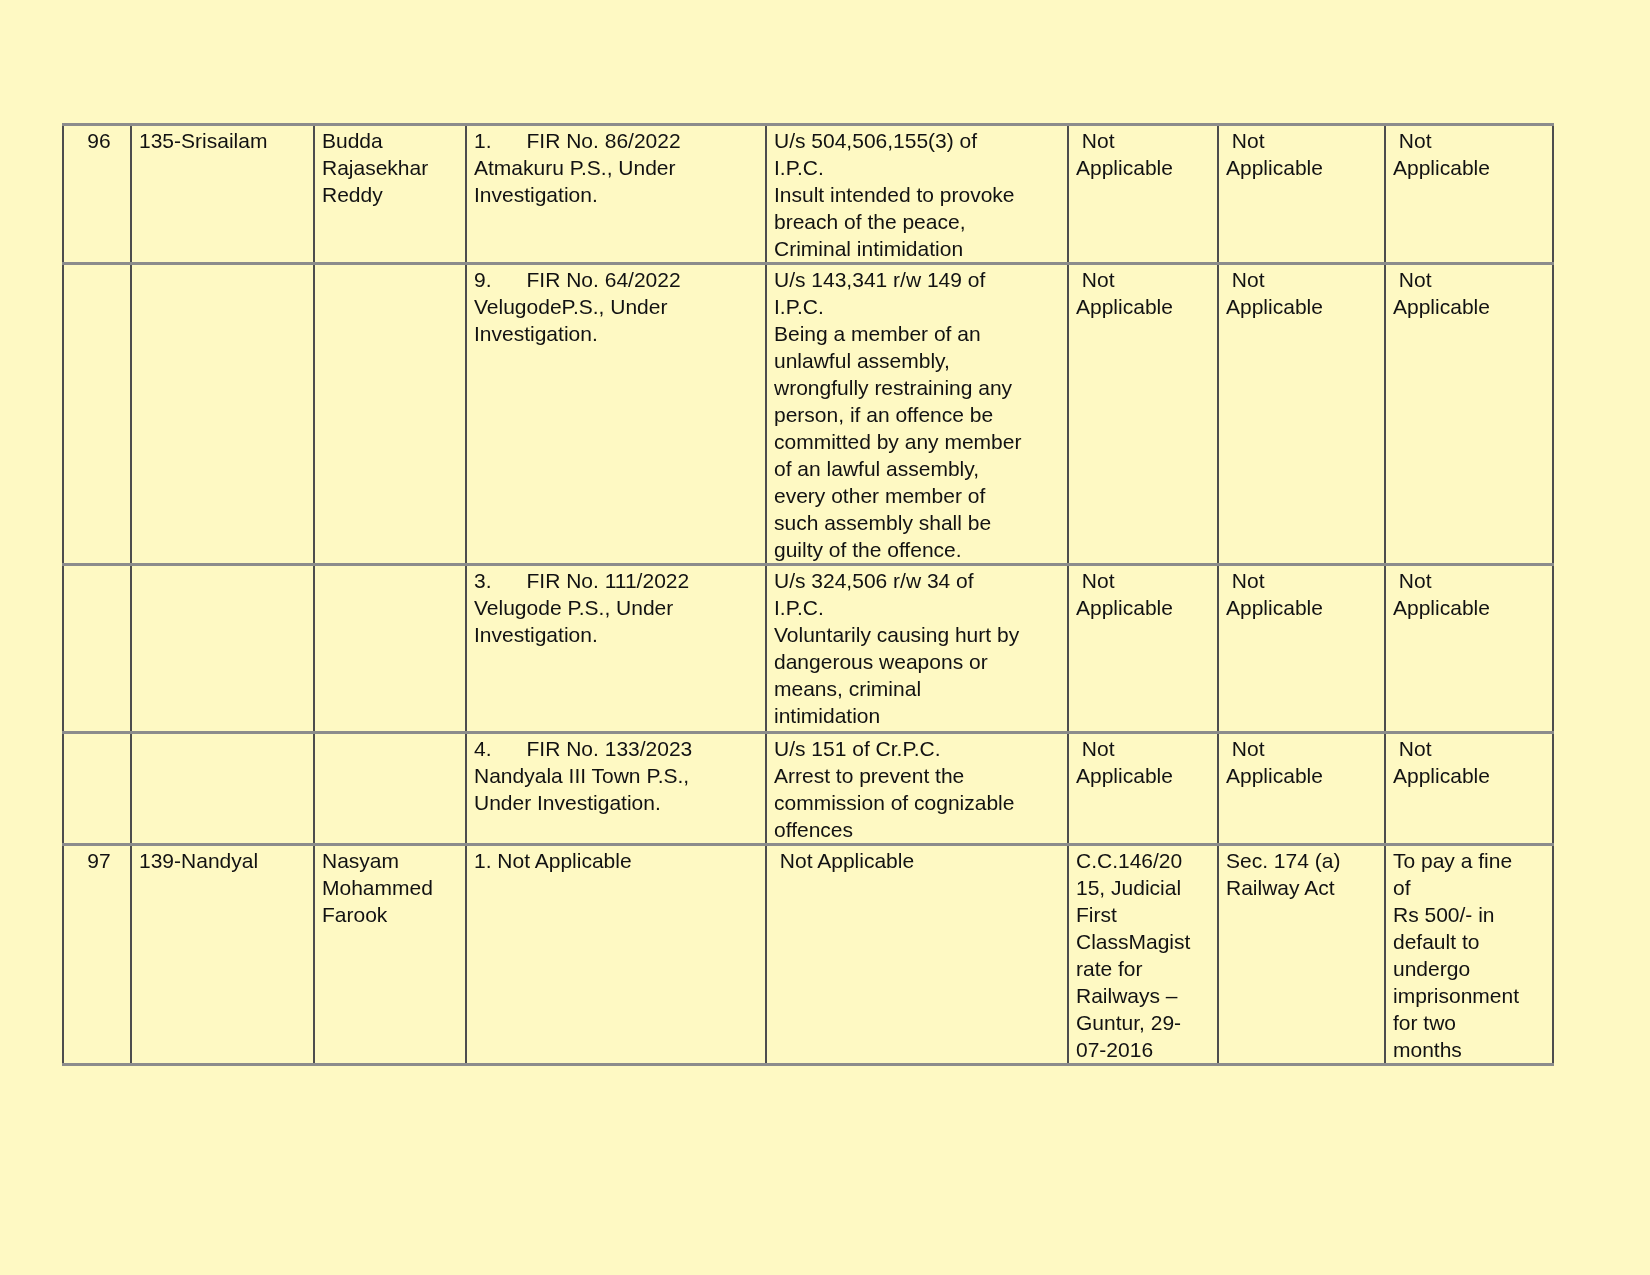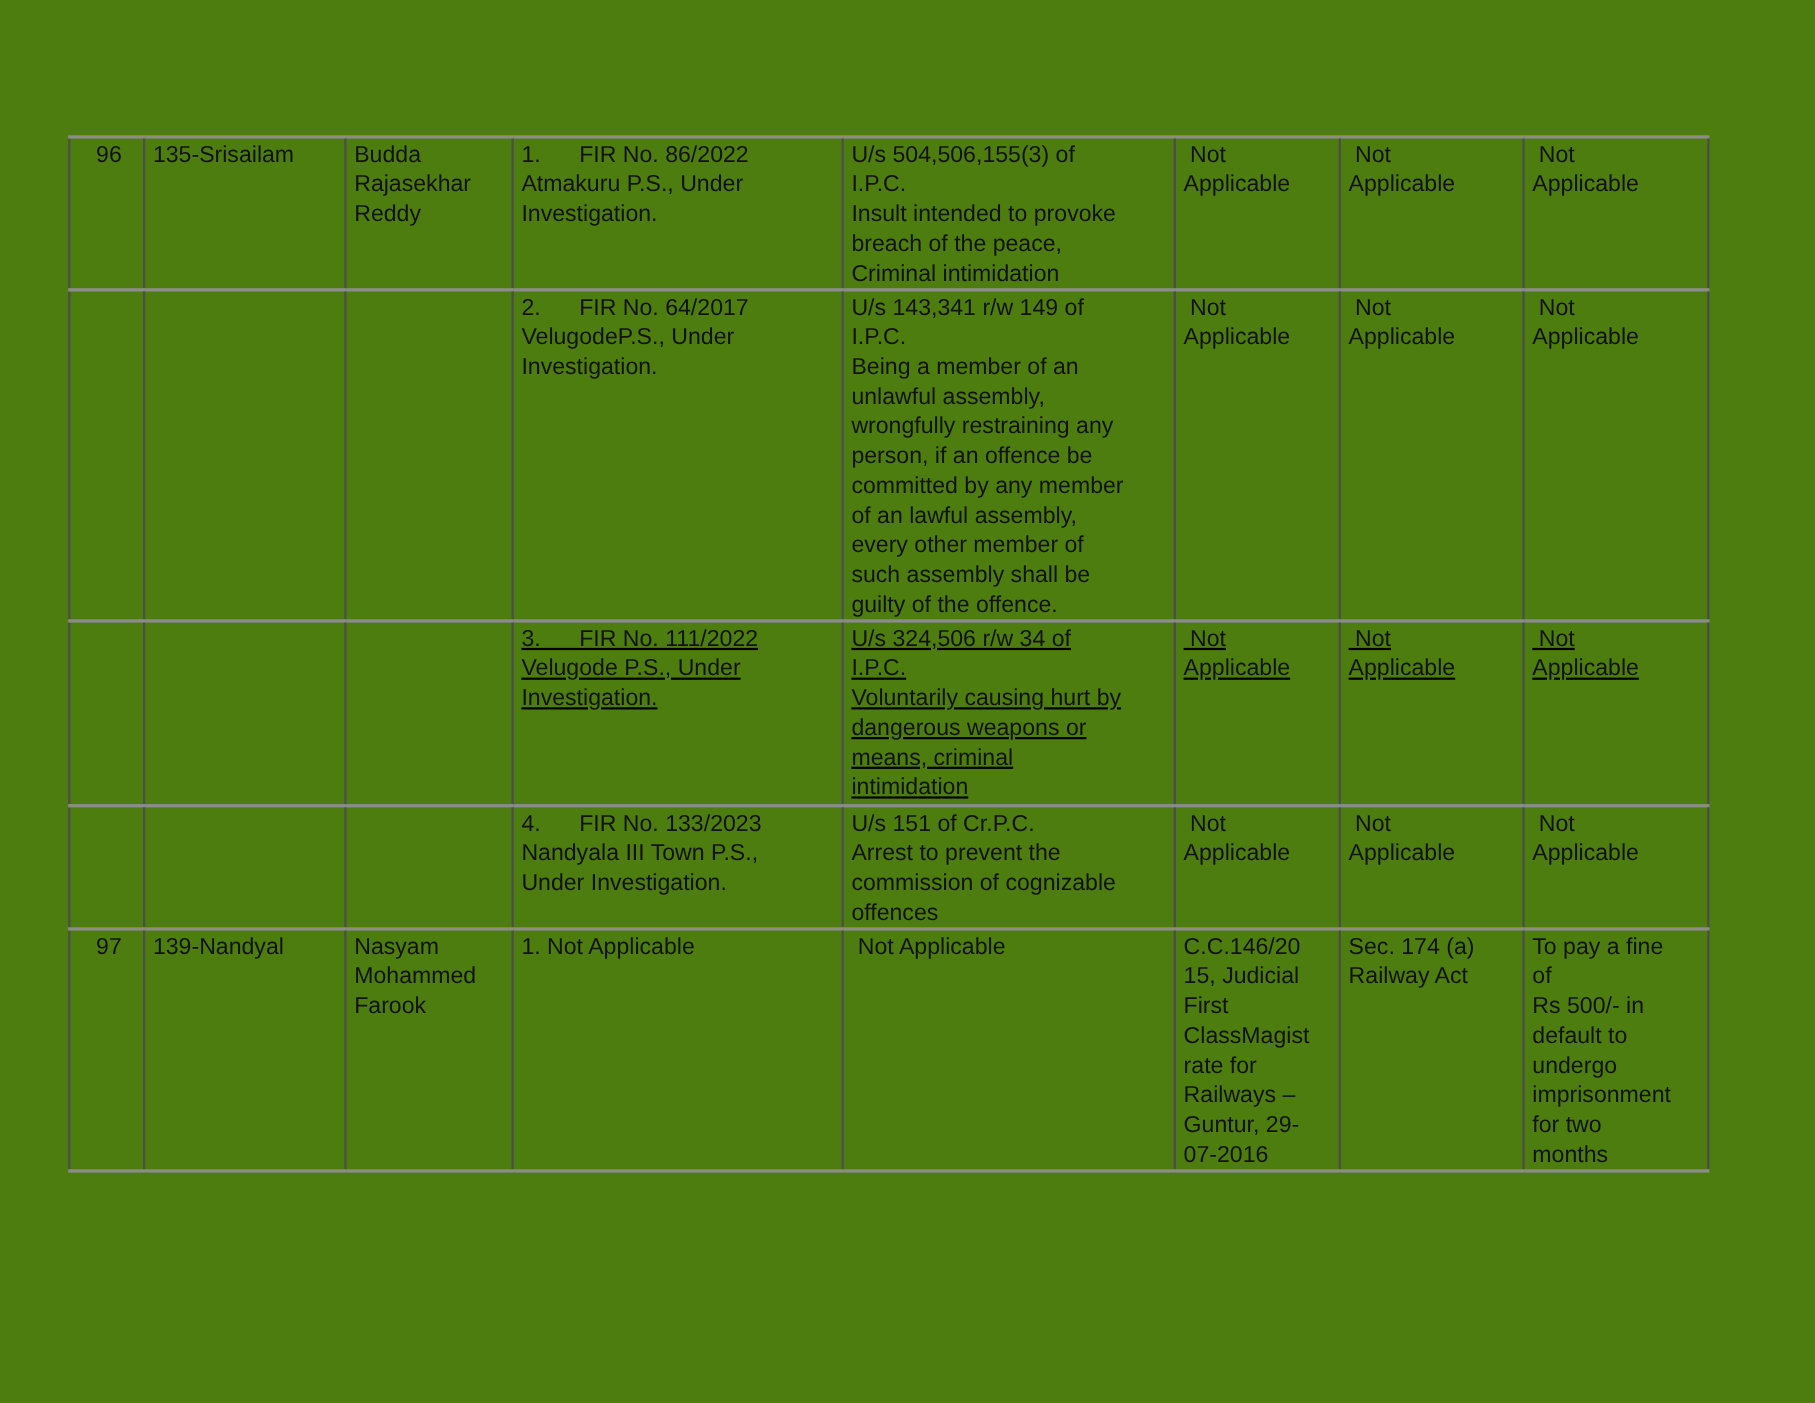--- a/index.html
+++ b/index.html
@@ -4,21 +4,21 @@
 <style>
   html, body {
     margin: 0;
     padding: 0;
     background: #ffffff;
   }
   .page {
     position: relative;
     width: 1650px;
     height: 1275px;
-    background: #4d7c0f;
+    background: #fef9c3;
     overflow: hidden;
     font-family: "Liberation Sans", "DejaVu Sans", sans-serif;
   }
   table.case-table {
     position: absolute;
     left: 62px;
     top: 123px;
     width: 1490px;
     table-layout: fixed;
     border-collapse: collapse;
@@ -32,21 +32,21 @@
     white-space: pre-wrap;
     overflow: hidden;
     border-left: 2px solid #4d4d4d;
     border-right: 2px solid #4d4d4d;
     border-top: 3px solid #8c8c8c;
     border-bottom: 3px solid #8c8c8c;
   }
   td.serial { text-align: center; padding-left: 0; padding-right: 0; }
   tr.rh0 { height: 135px; }
   tr.rh1 { height: 299px; }
-  tr.rh2 { height: 168px; text-decoration: underline; }
+  tr.rh2 { height: 168px; }
   tr.rh3 { height: 106px; margin-top: 35px; }
   tr.rh4 { height: 217px; }
   tr.rh5 { height: 82px; }
 </style>
 </head>
 <body>
 
 <div class="page">
   <table class="case-table">
     <colgroup>
@@ -78,21 +78,21 @@
 Applicable</td>
         <td> Not
 Applicable</td>
         <td> Not
 Applicable</td>
       </tr>
       <tr class="rh1">
         <td class="serial"></td>
         <td></td>
         <td></td>
-        <td>2.      FIR No. 64/2017
+        <td>9.      FIR No. 64/2022
 VelugodeP.S., Under
 Investigation.</td>
         <td>U/s 143,341 r/w 149 of
 I.P.C.
 Being a member of an
 unlawful assembly,
 wrongfully restraining any
 person, if an offence be
 committed by any member
 of an lawful assembly,

